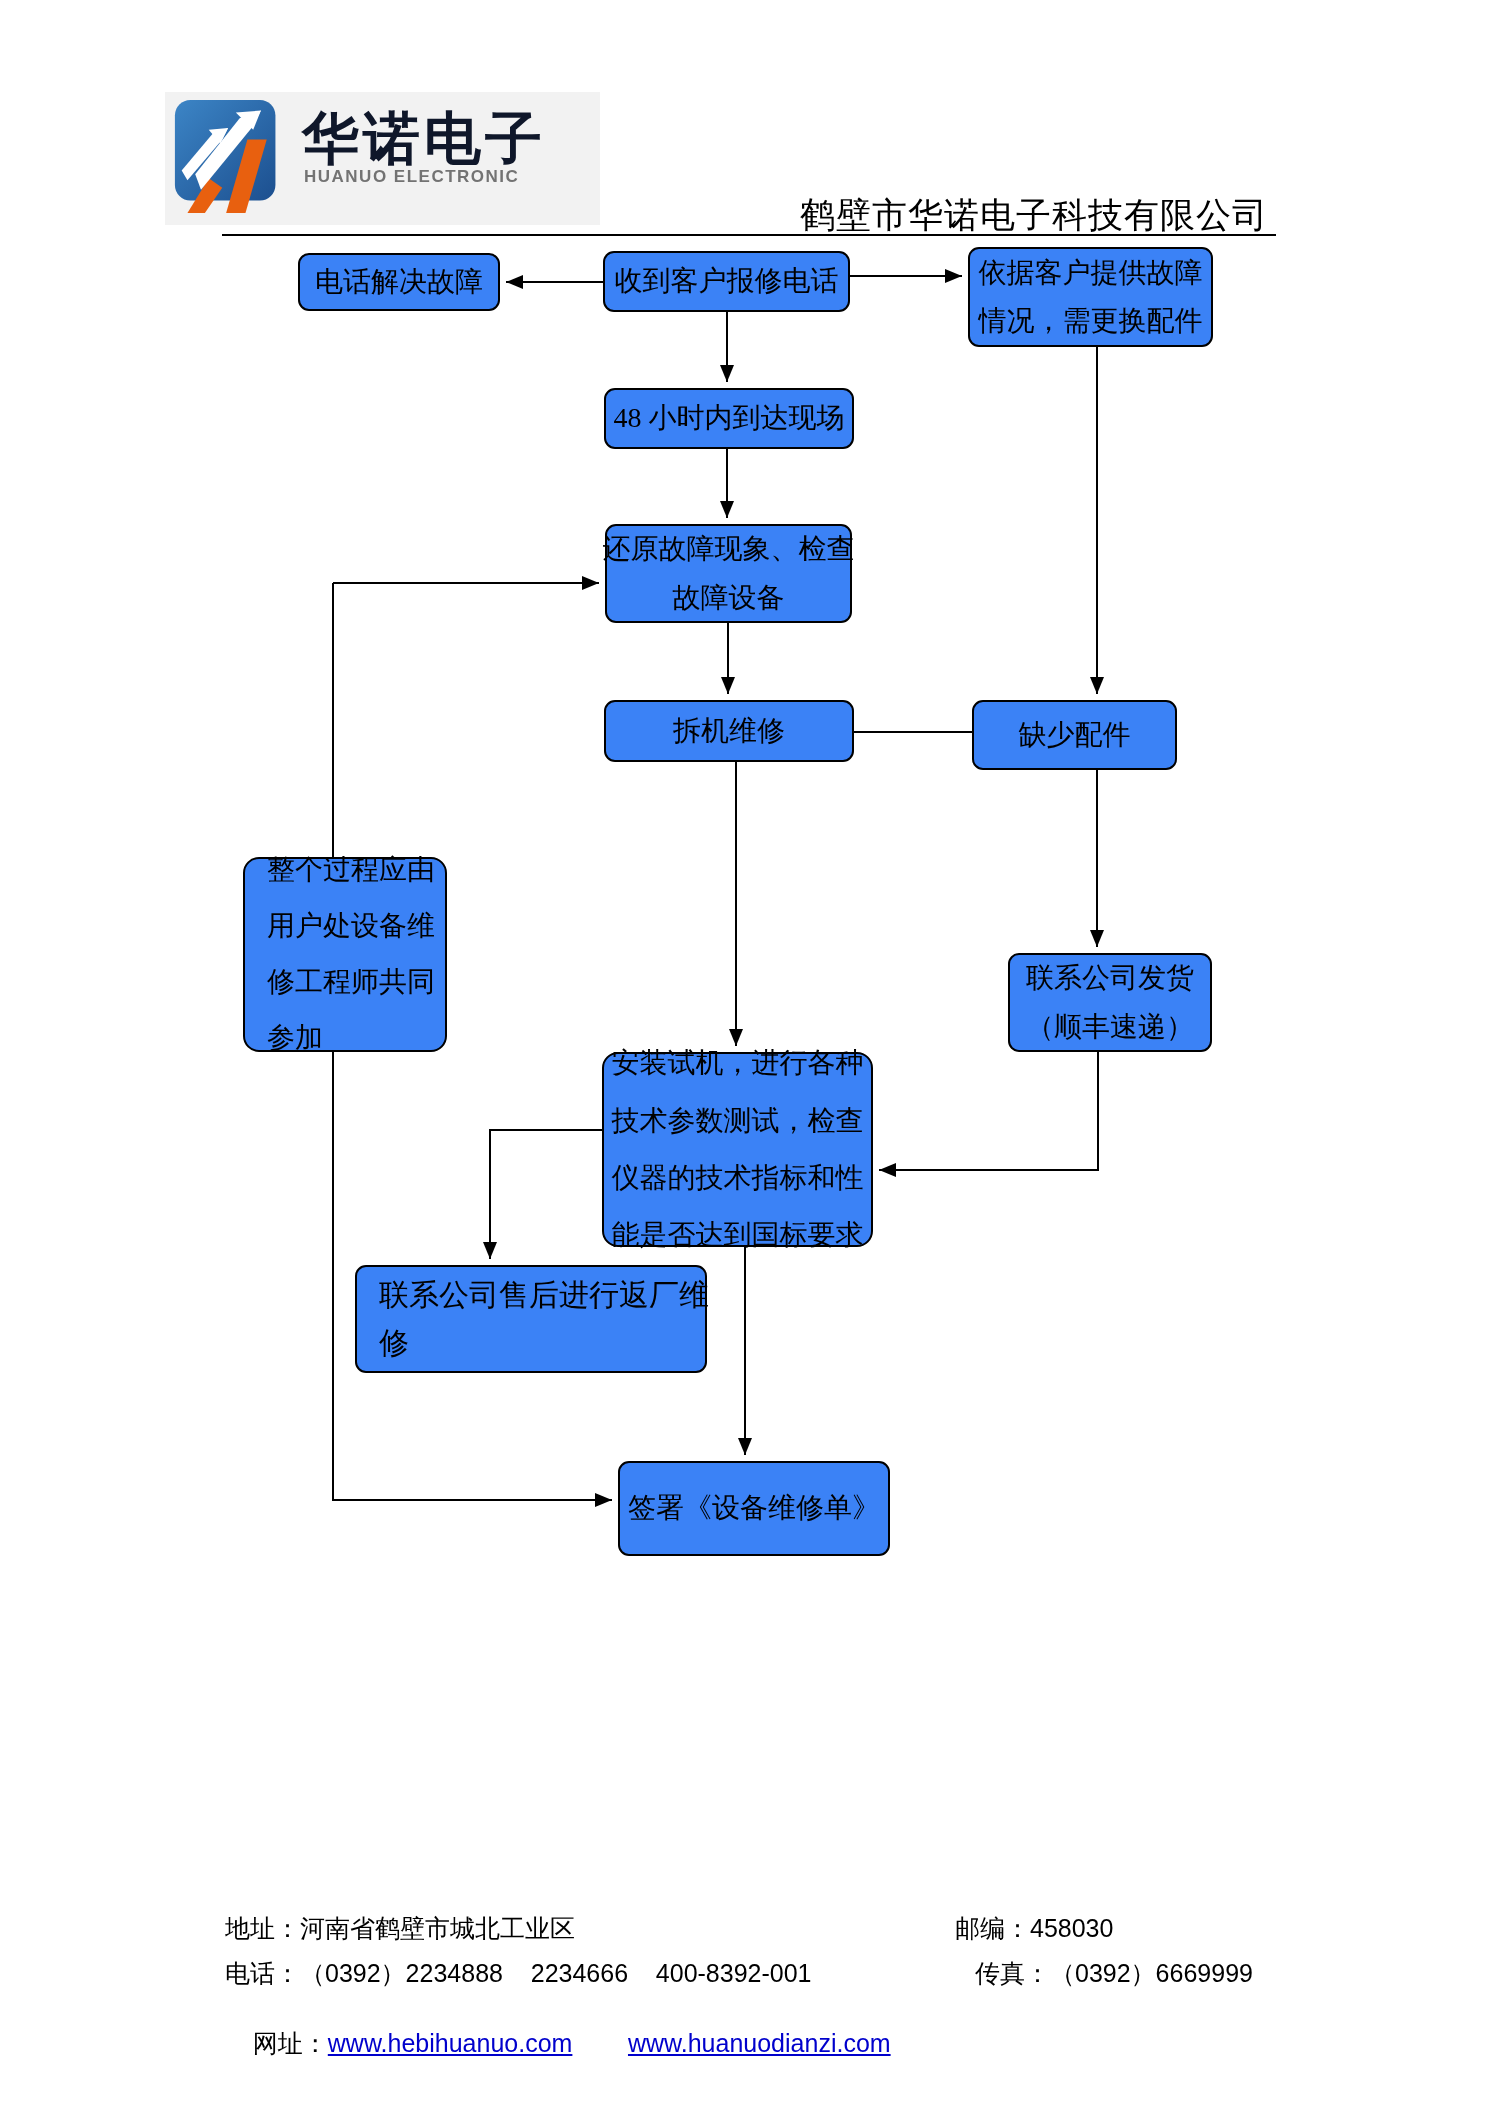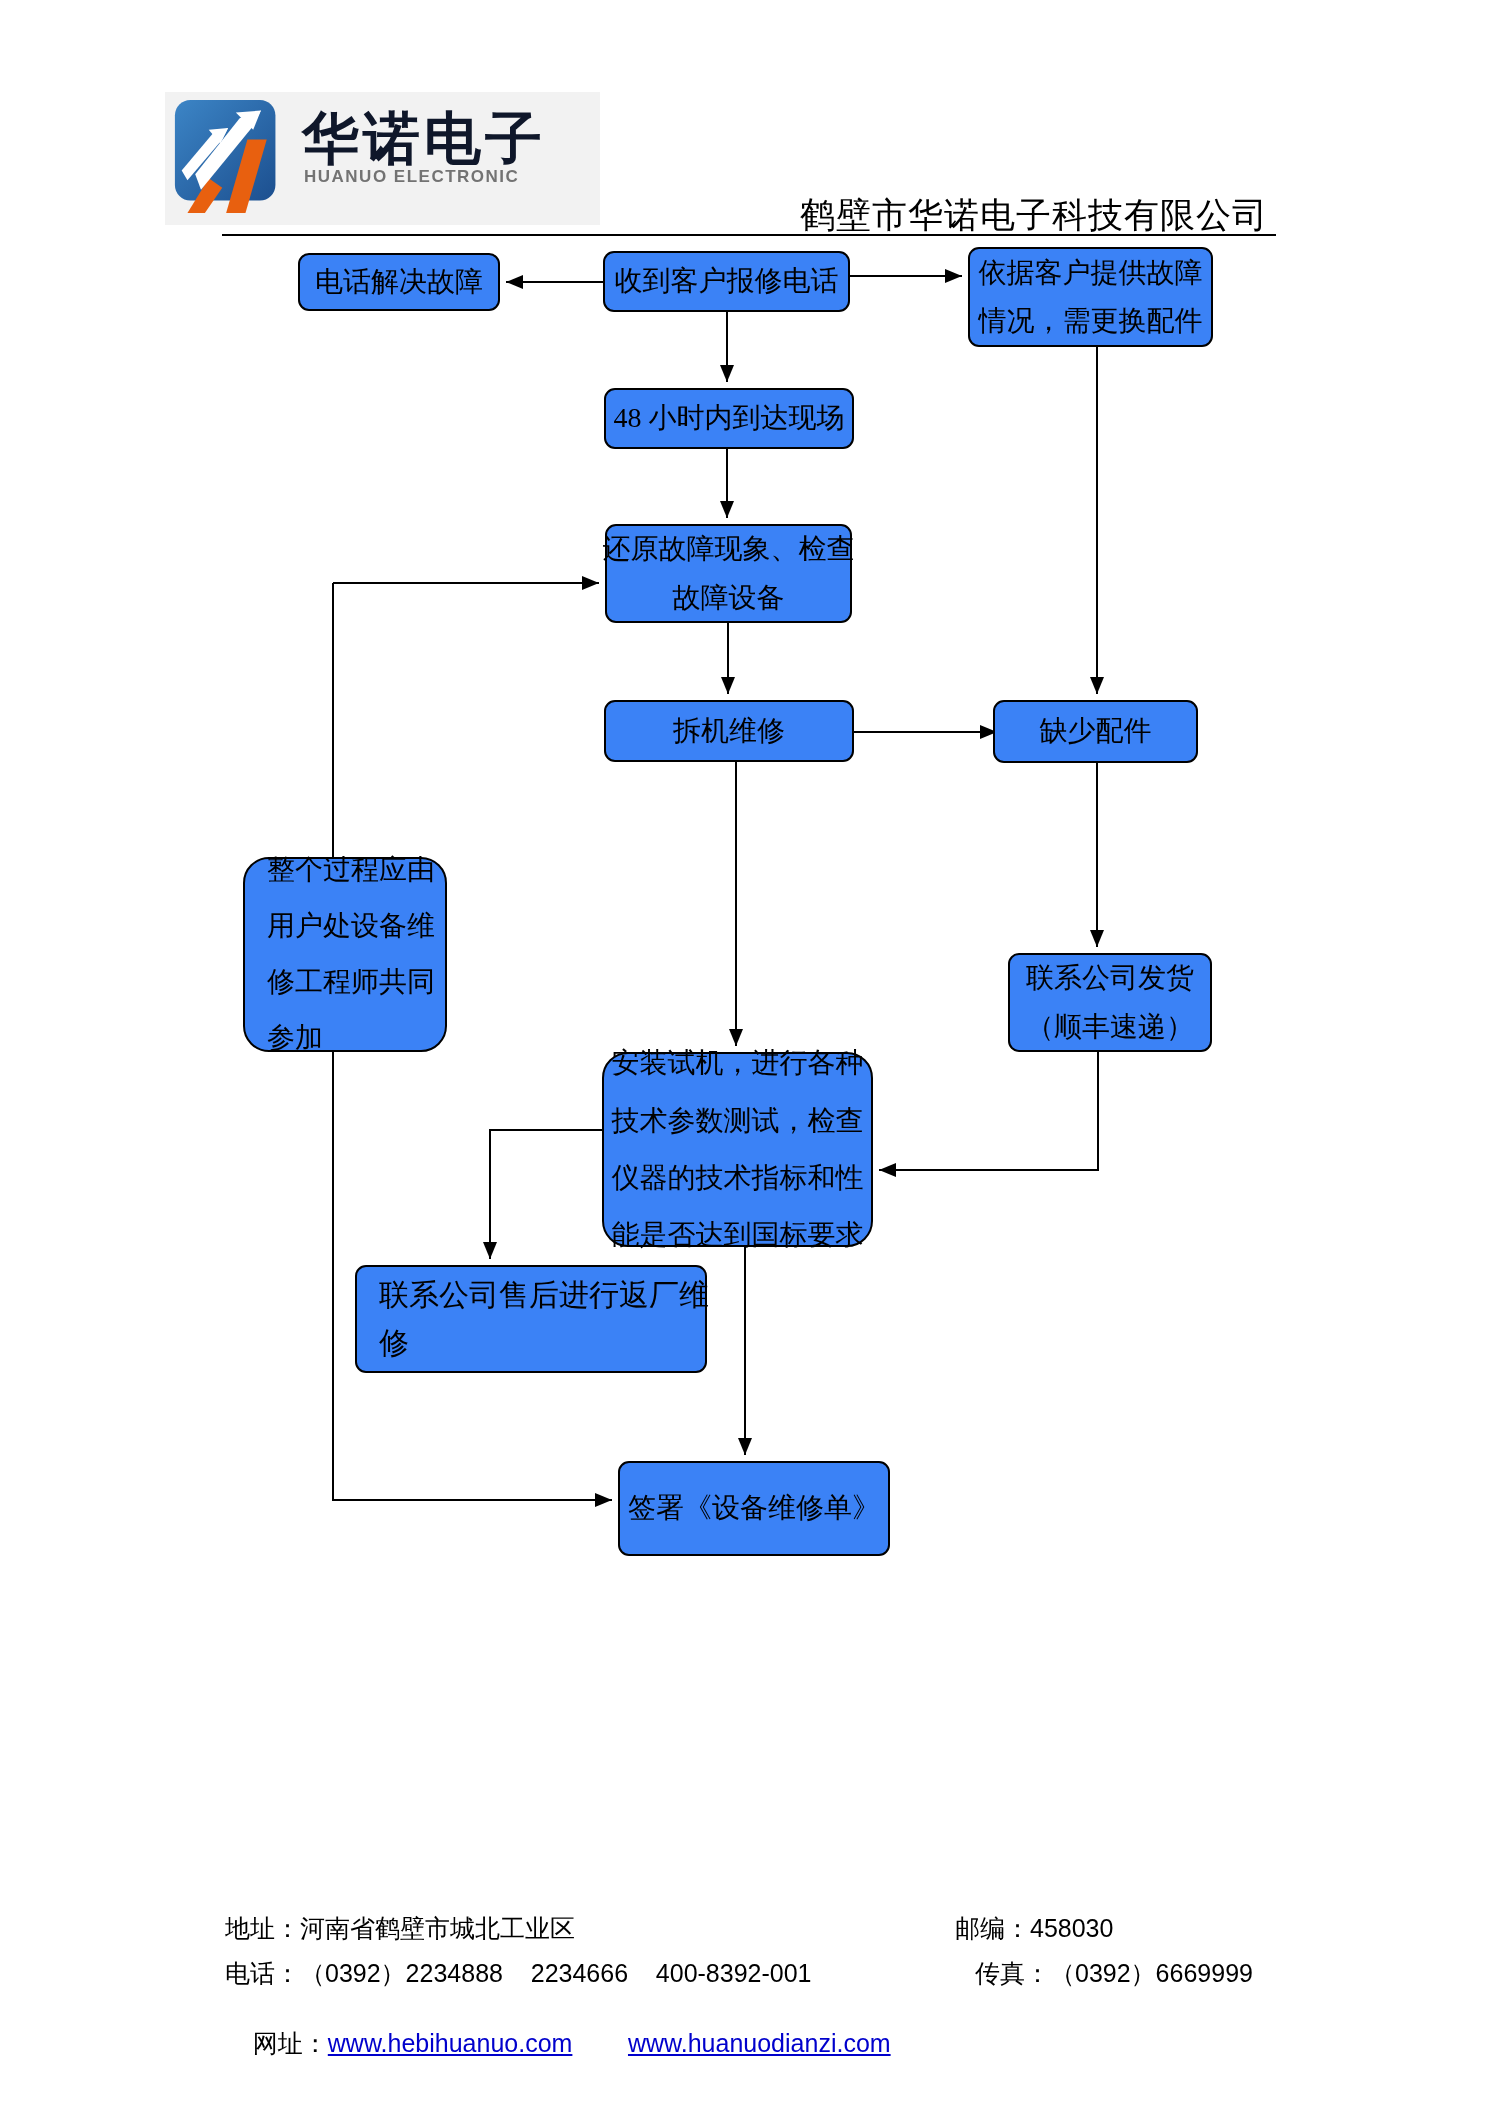--- a/index.html
+++ b/index.html
@@ -16,21 +16,21 @@
   .company-title{position:absolute;left:800px;top:197px;width:476px;font-size:35px;
            letter-spacing:1px;white-space:nowrap;text-align:left;line-height:1;}
   .header-rule{position:absolute;left:222px;top:234px;width:1054px;height:2px;background:#000;}
 
   
   #connectors{position:absolute;left:0;top:0;}
   .node{position:absolute;box-sizing:border-box;border:2px solid #000;border-radius:11px;
         background:#3b82f6;display:flex;flex-direction:column;justify-content:center;
         align-items:center;font-family:"Liberation Serif","DejaVu Serif",serif;
         font-size:28px;line-height:1.72;text-align:center;}
-  .node.big{border-radius:26px;gap:11px;}
+  .node.big{border-radius:16px;gap:11px;}
   .node.leftalign{align-items:flex-start;text-align:left;padding-left:22px;padding-right:10px;}
   .nl{white-space:nowrap;}
 
   
   .f-row{position:absolute;font-size:25px;white-space:pre;line-height:1;}
   .f-link{color:#0000cc;text-decoration:underline;}
 </style>
 </head>
 <body>
 
@@ -102,21 +102,21 @@
 
   <div class="node" style="left:605px;top:524px;width:247px;height:99px;">
     <div class="nl">还原故障现象、检查</div>
     <div class="nl">故障设备</div>
   </div>
 
   <div class="node" style="left:604px;top:700px;width:250px;height:62px;">
     <div class="nl">拆机维修</div>
   </div>
 
-  <div class="node" style="left:993px;top:700px;width:205px;height:63px;">
+  <div class="node" style="left:972px;top:700px;width:205px;height:70px;">
     <div class="nl">缺少配件</div>
   </div>
 
   <div class="node big leftalign" style="left:243px;top:857px;width:204px;height:195px;line-height:1.6;">
     <div class="nl">整个过程应由</div>
     <div class="nl">用户处设备维</div>
     <div class="nl">修工程师共同</div>
     <div class="nl">参加</div>
   </div>
 

